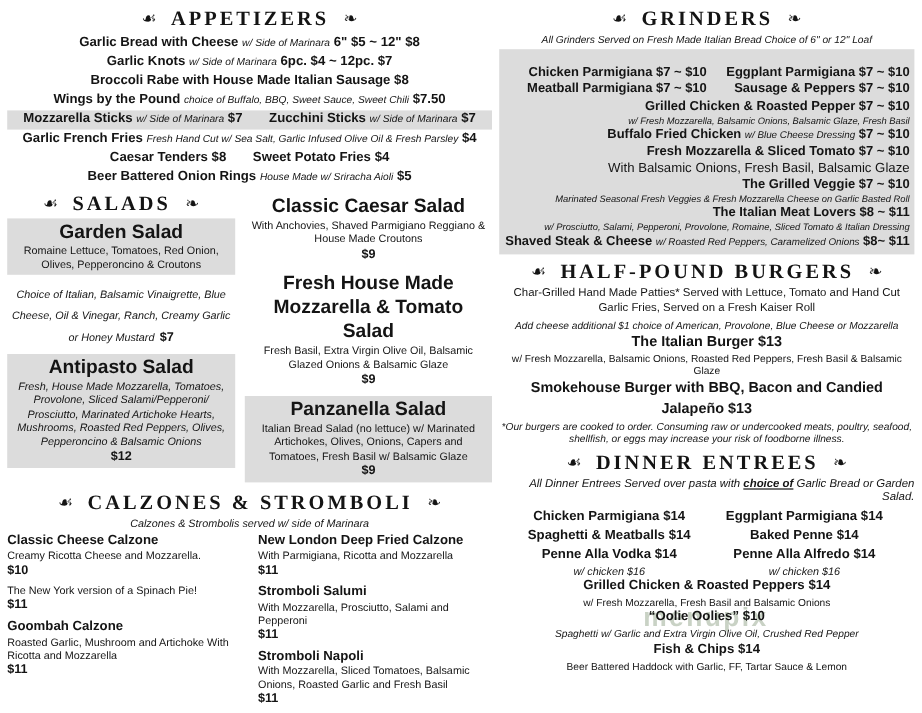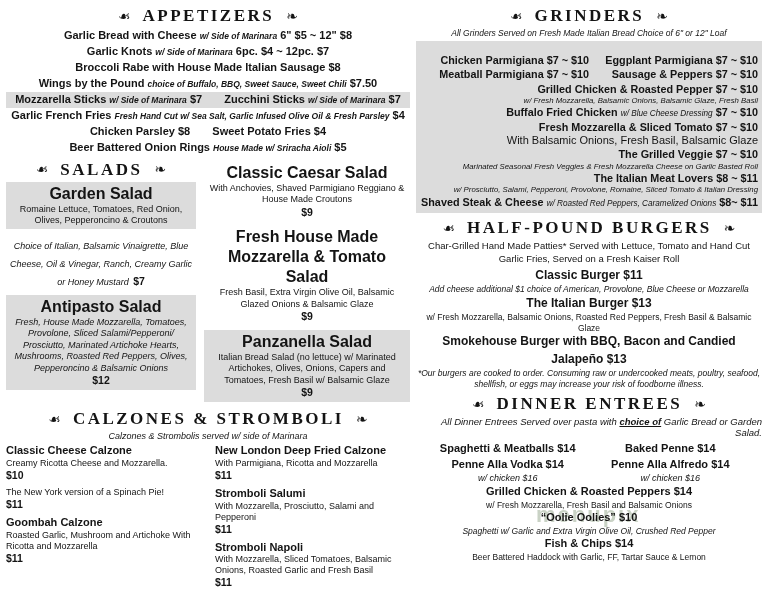--- a/index.html
+++ b/index.html
@@ -11,21 +11,21 @@
   .col.left{width:404px;flex:none;}
   .col.right{width:346px;flex:none;}
 
   .sec-h{display:flex;align-items:center;justify-content:center;gap:12px;
          font-family:"Liberation Serif",serif;font-size:17px;font-weight:700;
          letter-spacing:2.5px;margin:1px 0 2px;}
   .orn{font-size:14px;letter-spacing:0;font-weight:400;}
 
   
   .aline{text-align:center;font-size:11px;font-weight:700;line-height:1.45;}
-  .aline .ds{font-weight:700;font-style:italic;font-size:8.5px;}
+  .aline .ds{font-weight:400;font-style:italic;font-size:8.5px;}
   .aline .gap{display:inline-block;width:16px;}
   .shade{background:var(--shade,#dcdcdc);}
 
   
   .salads{display:flex;gap:8px;margin-top:3px;}
   .sal-left{width:190px;flex:none;}
   .sal-right{flex:1;padding-top:2px;}
   .sblock{text-align:center;margin-bottom:4px;padding:2px 3px;}
   .sname{font-weight:700;font-size:16px;line-height:1.25;}
   .sdesc{font-size:9px;line-height:1.28;}
@@ -114,21 +114,21 @@
         <span class="nm">Zucchini Sticks</span>
         <span class="ds">w/ Side of Marinara</span>
         <span class="pr">$7</span>
       </div>
       <div class="aline">
         <span class="nm">Garlic French Fries</span>
         <span class="ds">Fresh Hand Cut w/ Sea Salt, Garlic Infused Olive Oil &amp; Fresh Parsley</span>
         <span class="pr">$4</span>
       </div>
       <div class="aline">
-        <span class="nm">Chicken Parsley</span>
+        <span class="nm">Caesar Tenders</span>
         <span class="pr">$8</span>
         <span class="gap"></span>
         <span class="nm">Sweet Potato Fries</span>
         <span class="pr">$4</span>
       </div>
       <div class="aline">
         <span class="nm">Beer Battered Onion Rings</span>
         <span class="ds">House Made w/ Sriracha Aioli</span>
         <span class="pr">$5</span>
       </div>
@@ -250,36 +250,39 @@
       </div>
     </section>
 
     <section class="burgers">
       <h2 class="sec-h">
         <span class="orn">☙</span>
         <span>HALF-POUND BURGERS</span>
         <span class="orn">❧</span>
       </h2>
       <div class="bsub">Char-Grilled Hand Made Patties* Served with Lettuce, Tomato and Hand Cut Garlic Fries, Served on a Fresh Kaiser Roll</div>
-      <div class="bline"><span class="nm">Classic Burger</span> <span class="pr">$11</span></div>
       <div class="bdesc ital">Add cheese additional $1 choice of American, Provolone, Blue Cheese or Mozzarella</div>
       <div class="bline"><span class="nm">The Italian Burger</span> <span class="pr">$13</span></div>
       <div class="bdesc">w/ Fresh Mozzarella, Balsamic Onions, Roasted Red Peppers, Fresh Basil &amp; Balsamic Glaze</div>
       <div class="bline"><span class="nm">Smokehouse Burger with BBQ, Bacon and Candied Jalapeño</span> <span class="pr">$13</span></div>
       <div class="bdesc ital">*Our burgers are cooked to order. Consuming raw or undercooked meats, poultry, seafood, shellfish, or eggs may increase your risk of foodborne illness.</div>
     </section>
 
     <section class="dinner">
       <h2 class="sec-h">
         <span class="orn">☙</span>
         <span>DINNER ENTREES</span>
         <span class="orn">❧</span>
       </h2>
       <div class="dsub">
         <span>All Dinner Entrees Served over pasta with </span><span class="und">choice of</span><span> Garlic Bread or Garden Salad.</span>
+      </div>
+      <div class="d2">
+        <div class="dcell"><span class="nm">Chicken Parmigiana</span> <span class="pr">$14</span></div>
+        <div class="dcell"><span class="nm">Eggplant Parmigiana</span> <span class="pr">$14</span></div>
       </div>
       <div class="d2">
         <div class="dcell"><span class="nm">Spaghetti &amp; Meatballs</span> <span class="pr">$14</span></div>
         <div class="dcell"><span class="nm">Baked Penne</span> <span class="pr">$14</span></div>
       </div>
       <div class="d2">
         <div class="dcell"><span class="nm">Penne Alla Vodka</span> <span class="pr">$14</span></div>
         <div class="dcell"><span class="nm">Penne Alla Alfredo</span> <span class="pr">$14</span></div>
       </div>
       <div class="d2 sm">

